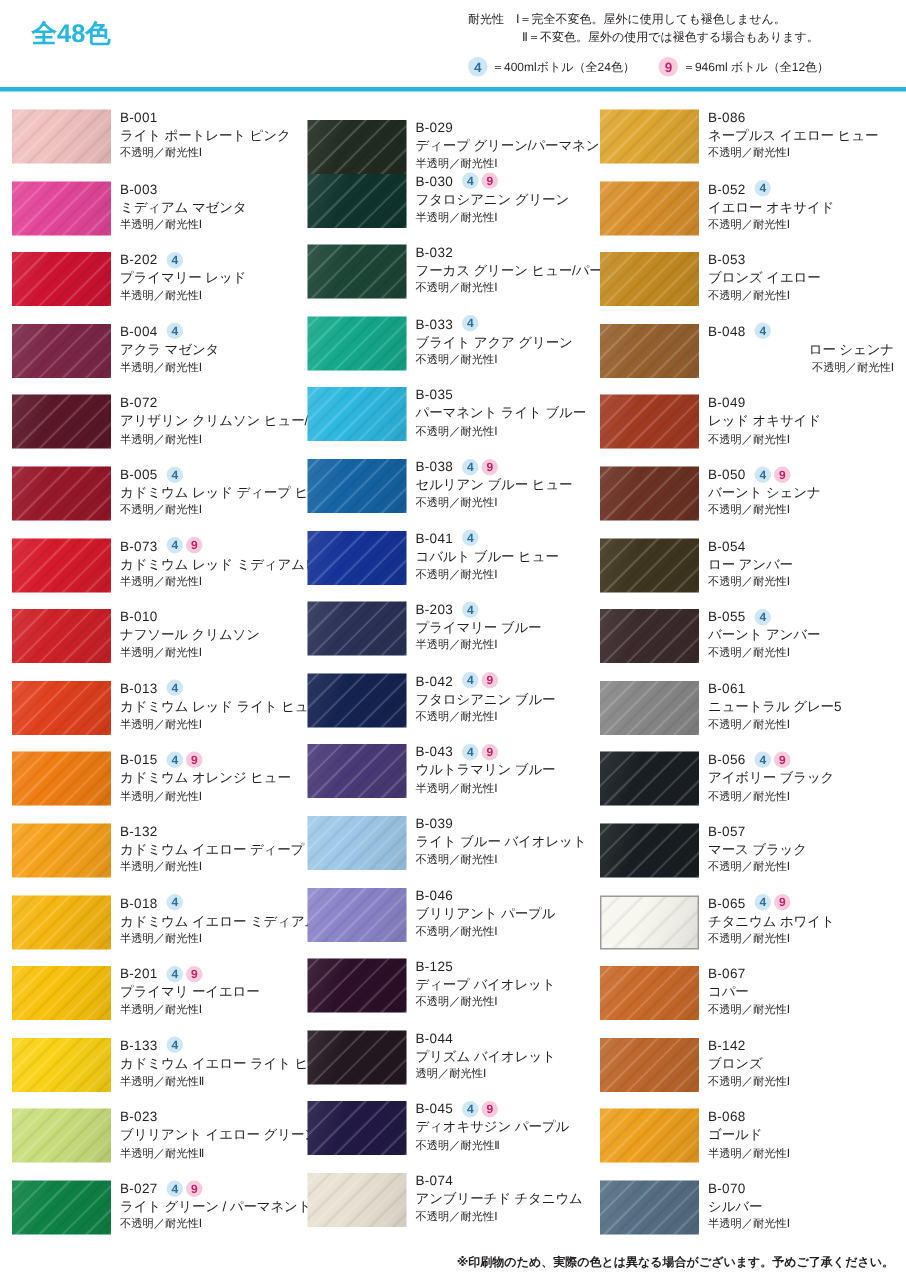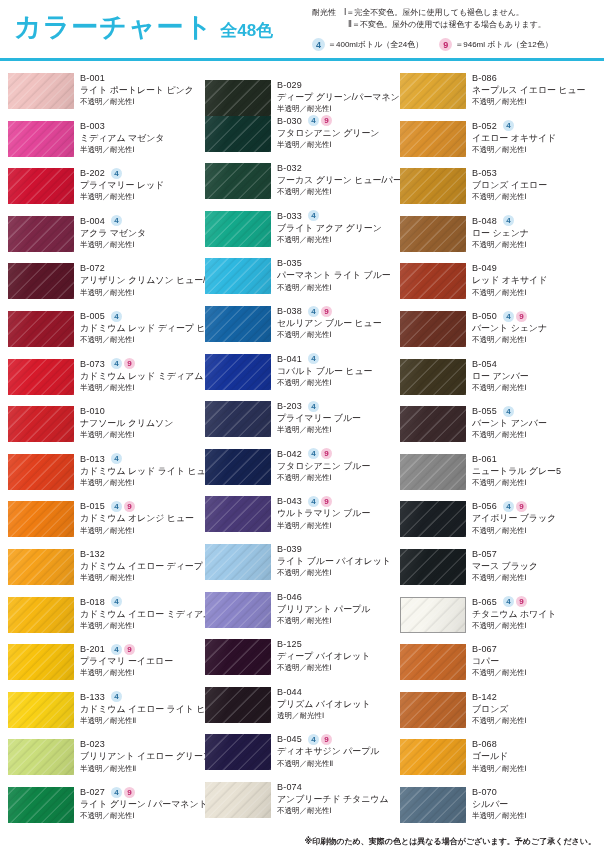--- a/index.html
+++ b/index.html
@@ -199,21 +199,20 @@
     white-space: nowrap;
     font-weight: bold;
   }
 </style>
 </head>
 <body>
 
 <div id="header">
 
   <div id="title-block">
-    <span id="chart-title">カラーチャート</span>
     <span id="chart-subtitle">全48色</span>
   </div>
 
   <div id="legend-block">
     <div class="legend-row">
       <span class="legend-label">耐光性</span>
       <span>Ⅰ＝完全不変色。屋外に使用しても褪色しません。</span>
     </div>
     <div class="legend-row">
       <span class="legend-indent"></span>
@@ -751,21 +750,21 @@
           <div class="swatch-sheen"></div>
         </div>
         <div class="info">
           <div class="code-line">
             <span class="code">B-053</span>
           </div>
           <div class="name">ブロンズ イエロー</div>
           <div class="props">不透明／耐光性Ⅰ</div>
         </div>
       </div>
-      <div class="swatch-row" style="top: 153.8px;">
+      <div class="swatch-row" style="top: 153.8px; text-align: right;">
         <div class="swatch" style="background: rgb(150, 97, 47);">
           <div class="swatch-texture"></div>
           <div class="swatch-sheen"></div>
         </div>
         <div class="info">
           <div class="code-line">
             <span class="code">B-048</span>
             <span class="badges">
               <span class="badge b4">4</span>
             </span>

